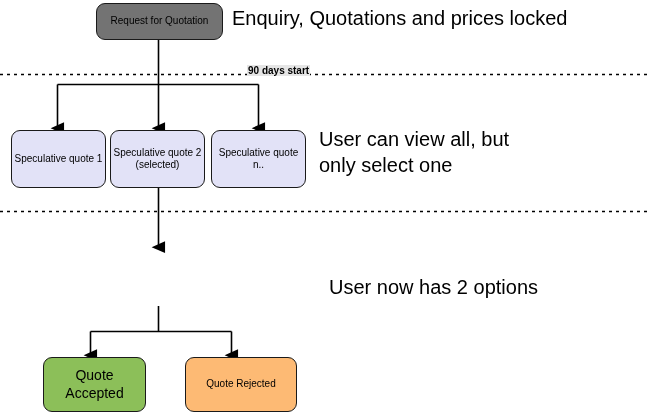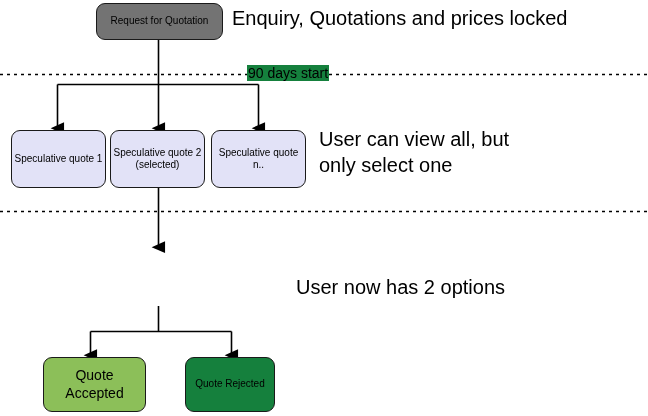--- a/index.html
+++ b/index.html
@@ -71,42 +71,42 @@
     left: 43px;
     top: 357px;
     width: 103px;
     height: 55px;
     background: #8cbf59;
     font-size: 14px;
   }
   .node-rejected {
     left: 185px;
     top: 357px;
-    width: 90px;
+    width: 112px;
     height: 55px;
-    background: #15803d;
+    background: #fdba74;
     font-size: 10px;
   }
   .annotation {
     position: absolute;
     color: #000000;
     font-size: 20px;
     line-height: 1.32;
     white-space: pre-line;
     z-index: 3;
   }
   .ann-top { left: 232px; top: 5px; }
   .ann-mid { left: 319px; top: 126px; }
-  .ann-low { left: 296px; top: 274px; }
+  .ann-low { left: 329px; top: 274px; }
   .phase-label {
     position: absolute;
-    font-size: 14px;
-    font-weight: normal;
+    font-size: 10px;
+    font-weight: bold;
     color: #000000;
-    background: #15803d;
+    background: #e5e5e5;
     padding: 0 1px;
     z-index: 4;
     white-space: nowrap;
   }
   .phase-1 { left: 247px; top: 65px; }
   .phase-2 { left: 248px; top: 202px; }
 </style>
 </head>
 <body>
 

